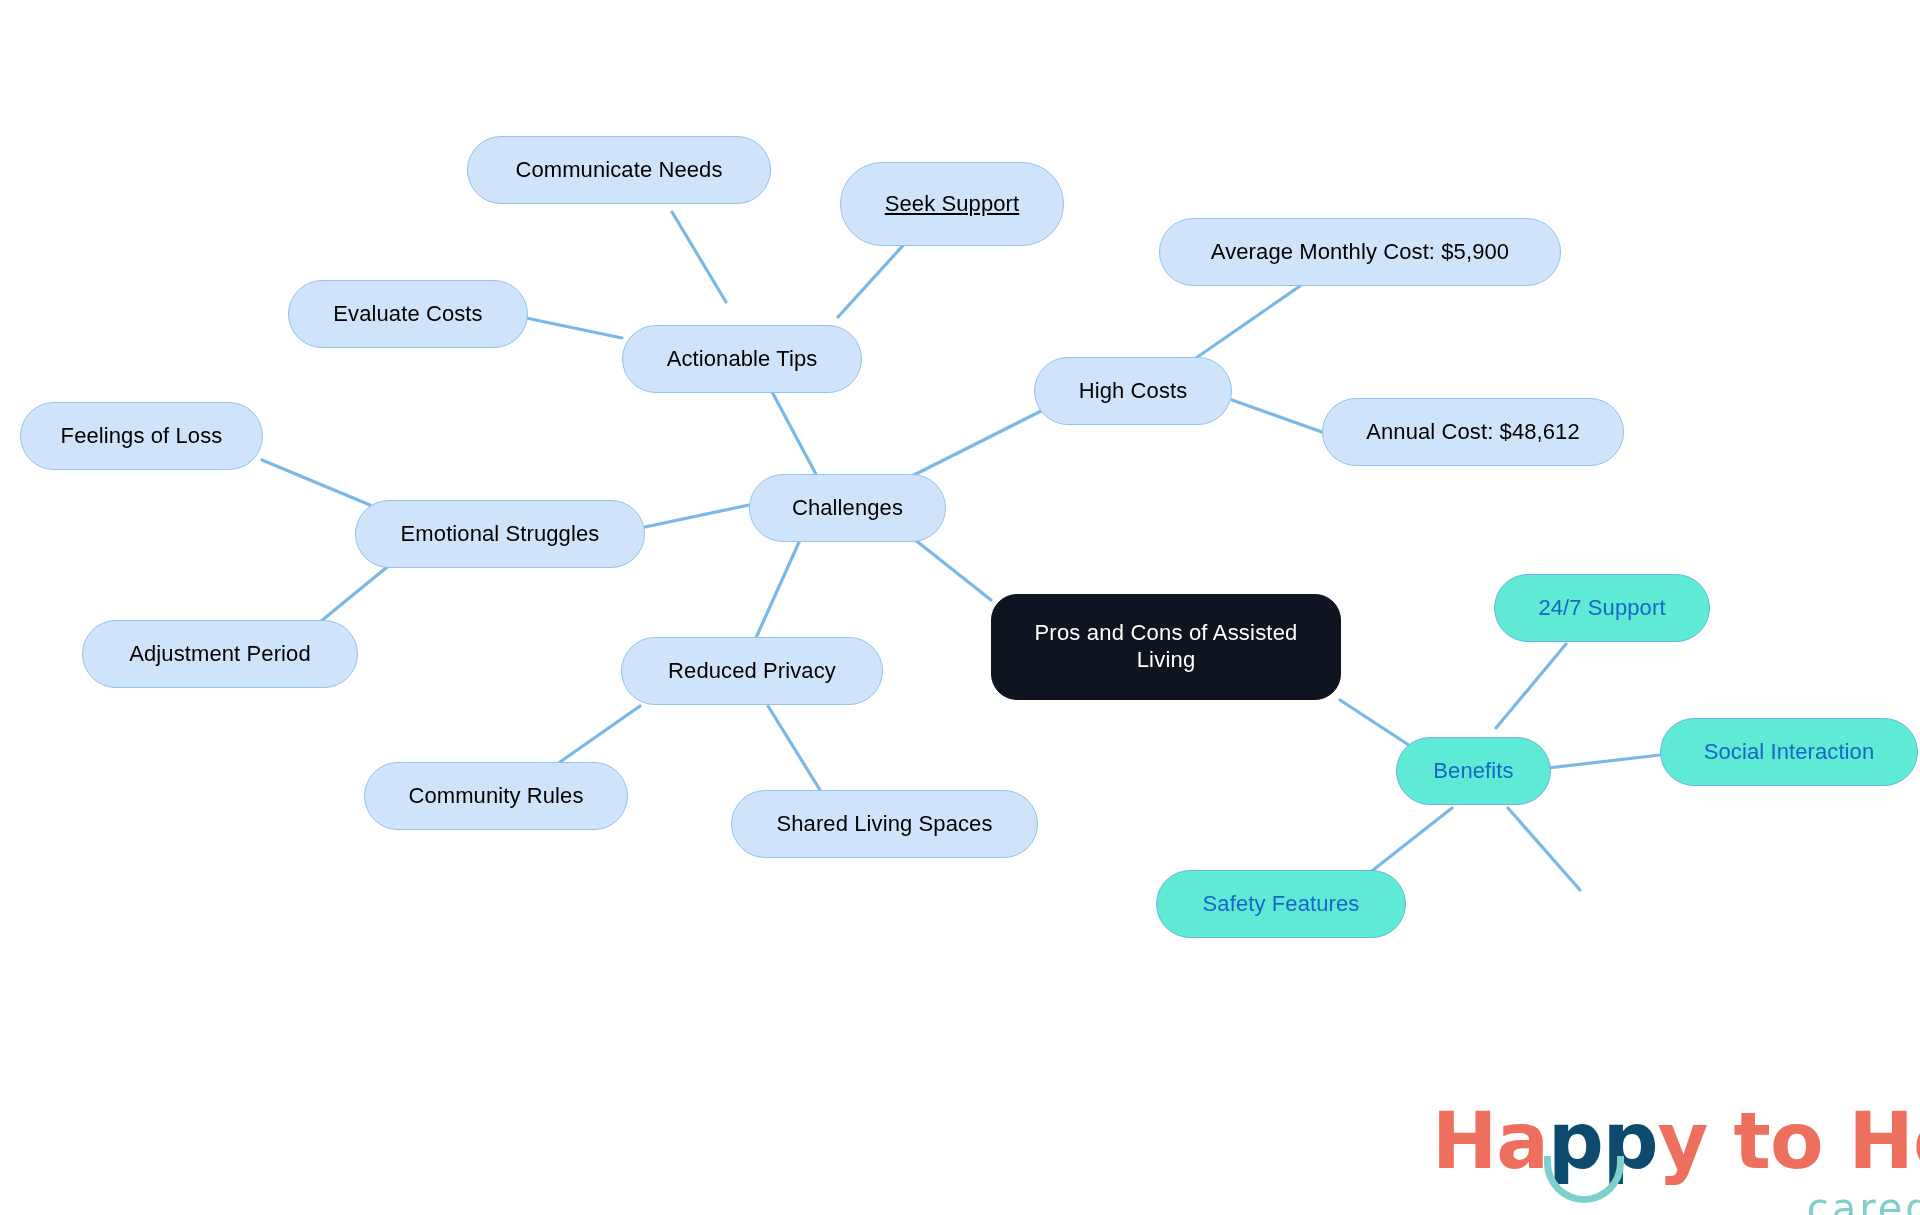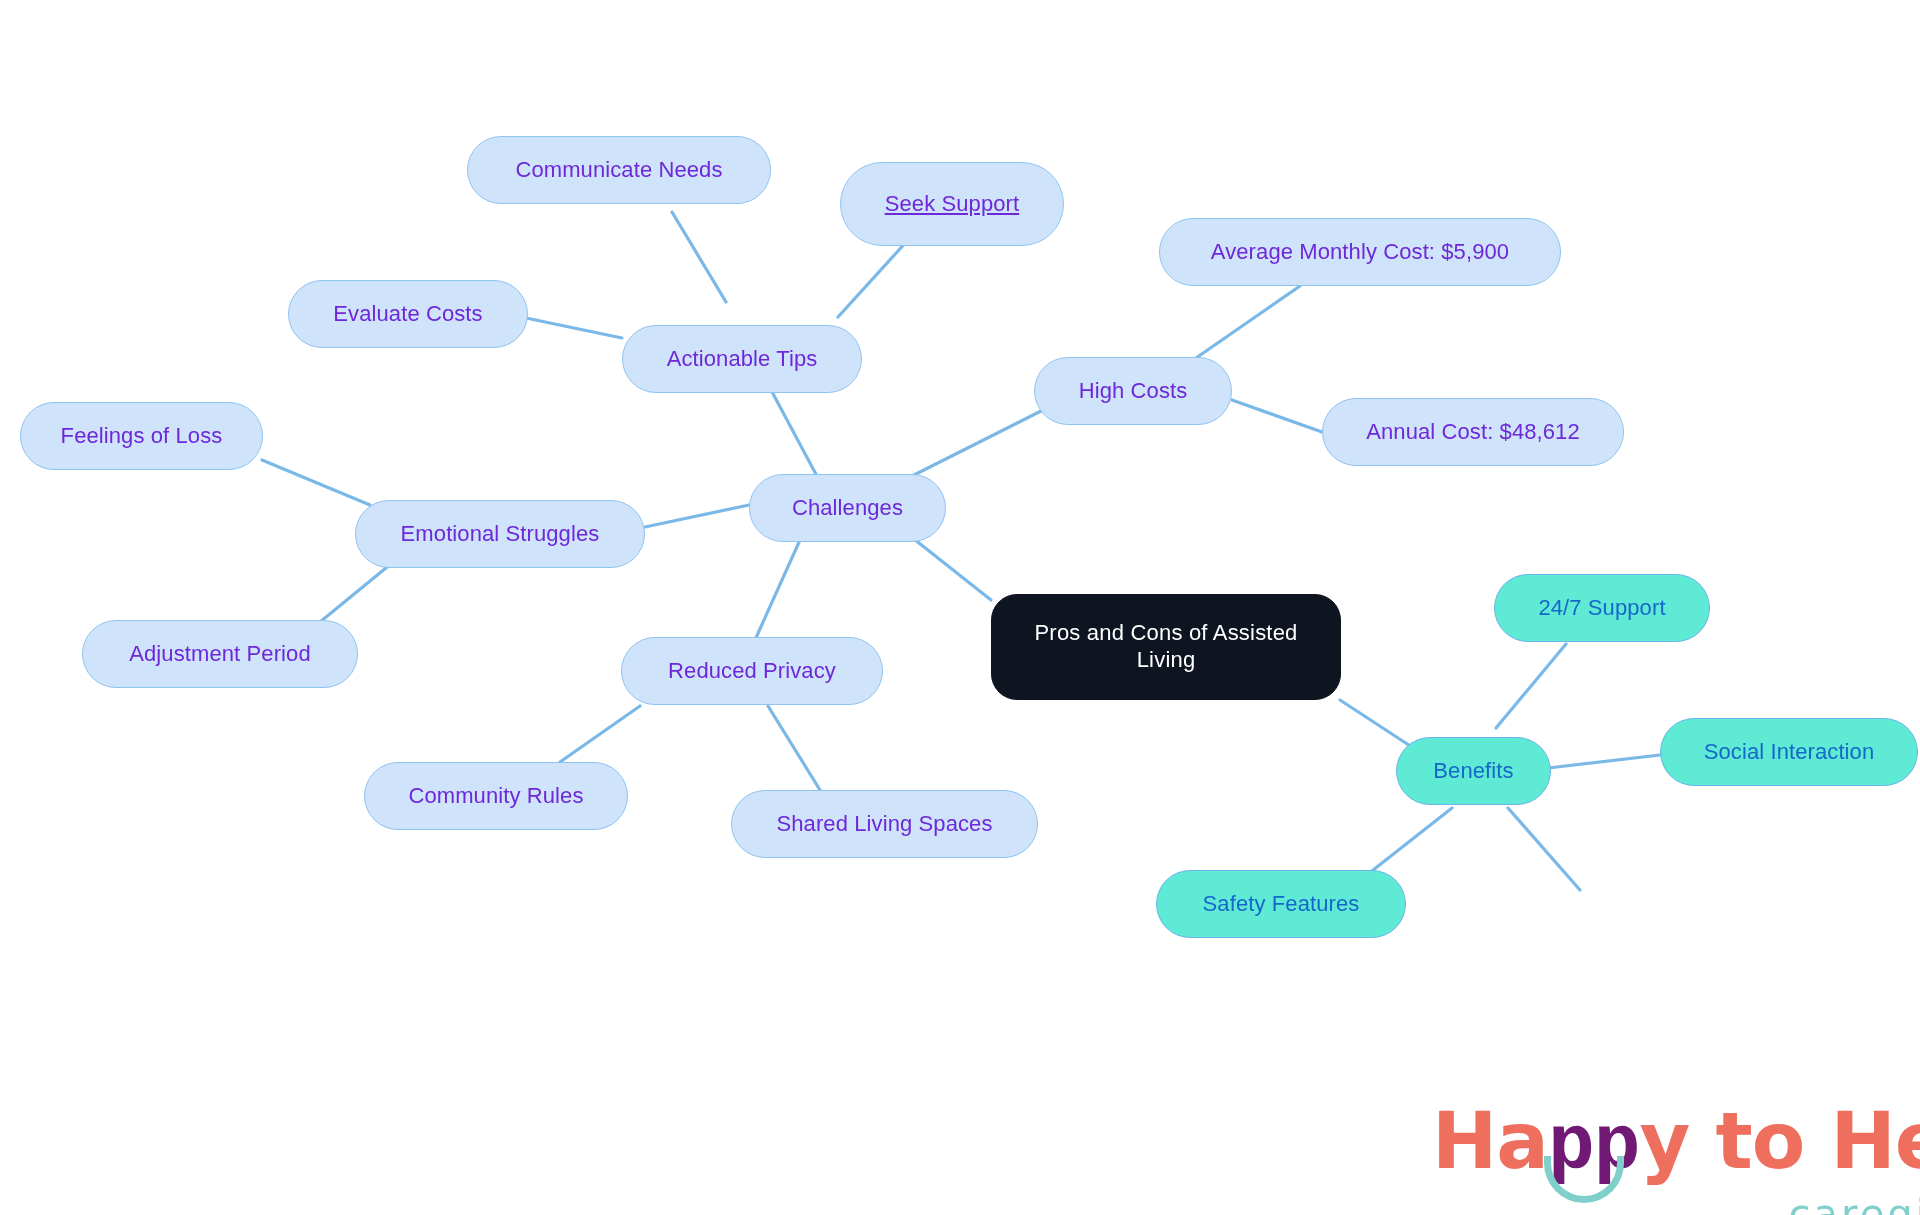--- a/index.html
+++ b/index.html
@@ -36,21 +36,21 @@
     border-radius: 999px;
     line-height: 1.22;
     letter-spacing: 0.1px;
     white-space: pre-line;
     padding: 0 10px;
   }
   .node.branch-challenges,
   .node.branch-tips {
     background: #cfe4fb;
     border: 1.6px solid #8fc3f0;
-    color: #6d28d9;
+    color: #000000;
   }
   .node.branch-benefits {
     background: #5eead4;
     border: 1.6px solid #6cb4ea;
     color: #1668c8;
   }
   .node.root {
     background: #0e1420;
     border: 1.6px solid #0e1420;
     color: #ffffff;
@@ -65,22 +65,21 @@
     font-family: "DejaVu Sans", sans-serif;
     font-weight: bold;
     font-size: 78px;
     letter-spacing: -1px;
     color: #ef6f5f;
     line-height: 1;
     position: relative;
     white-space: nowrap;
   }
   .logo-pp {
-    color: #701a75;
-    font-family: Liberation Mono, monospace;
+    color: #0c4a6e;
   }
   .logo-smile {
     position: absolute;
     left: 112px;
     top: 54px;
     width: 66px;
     height: 40px;
     border: 7px solid #7fcfca;
     border-top: none;
     border-radius: 0 0 40px 40px;

